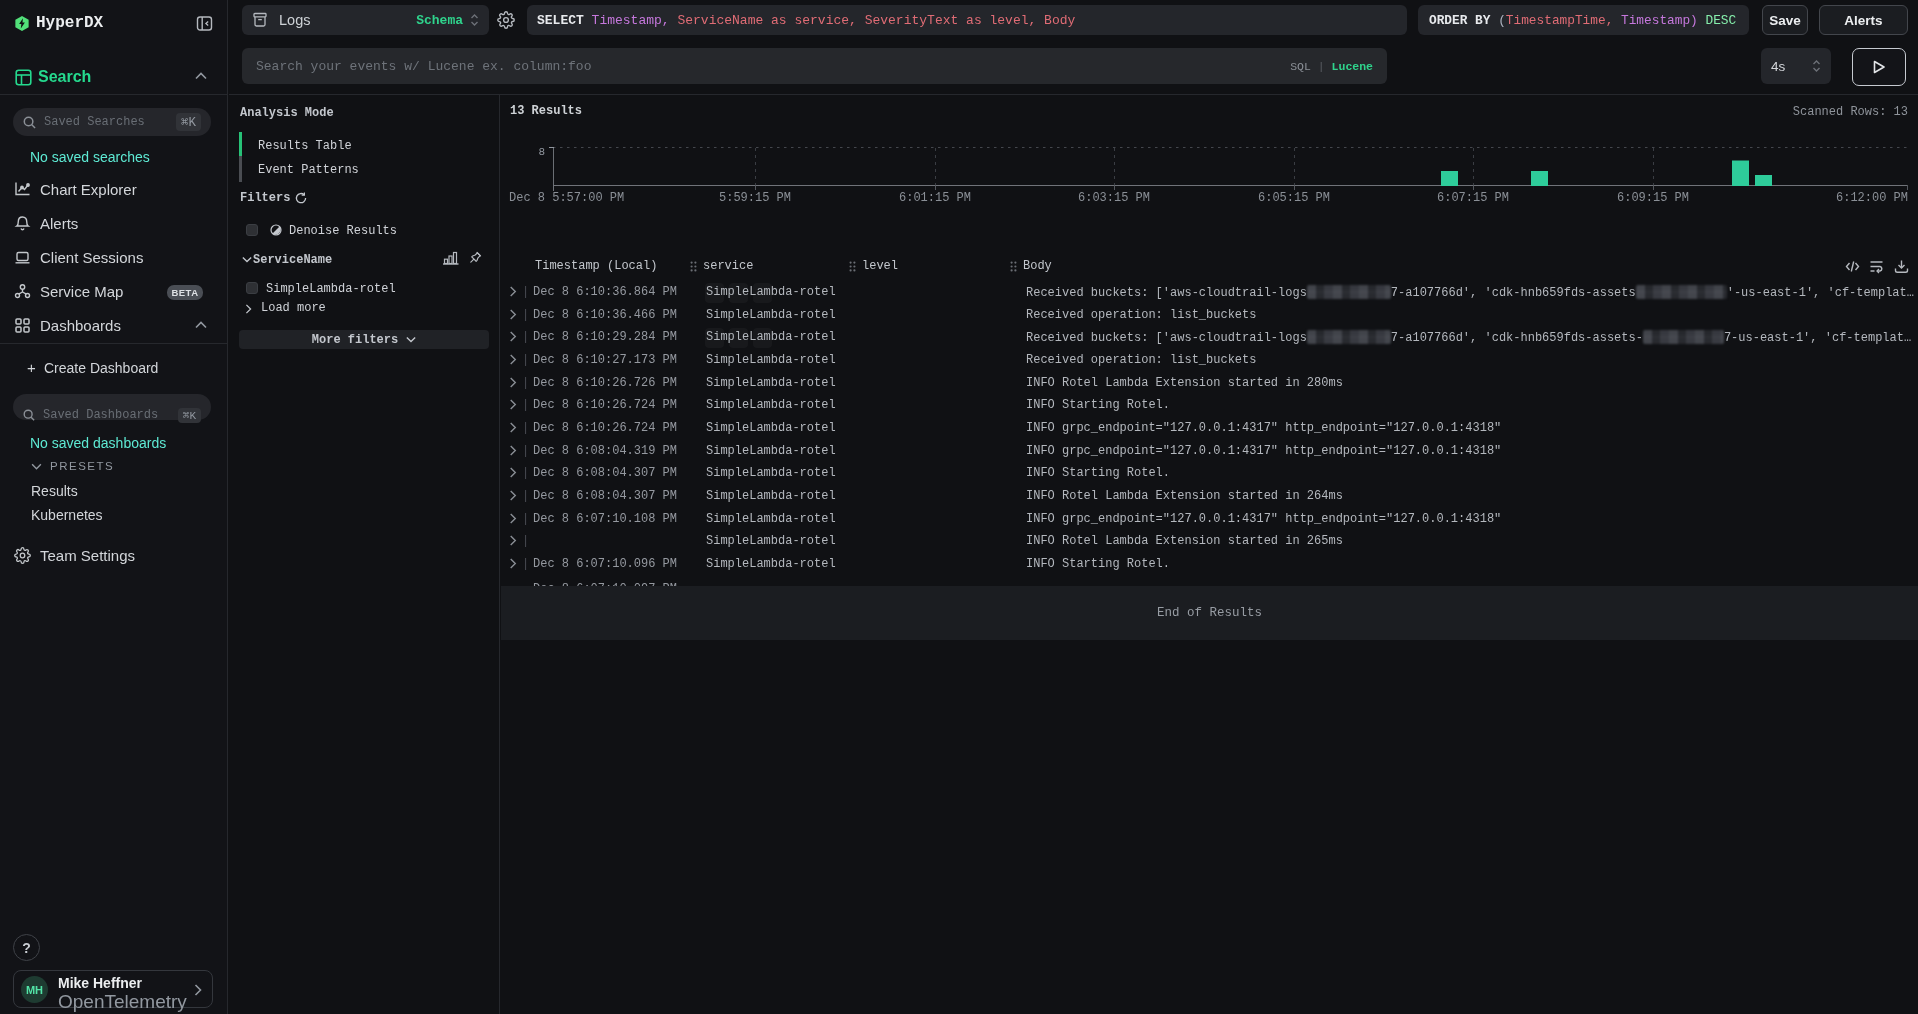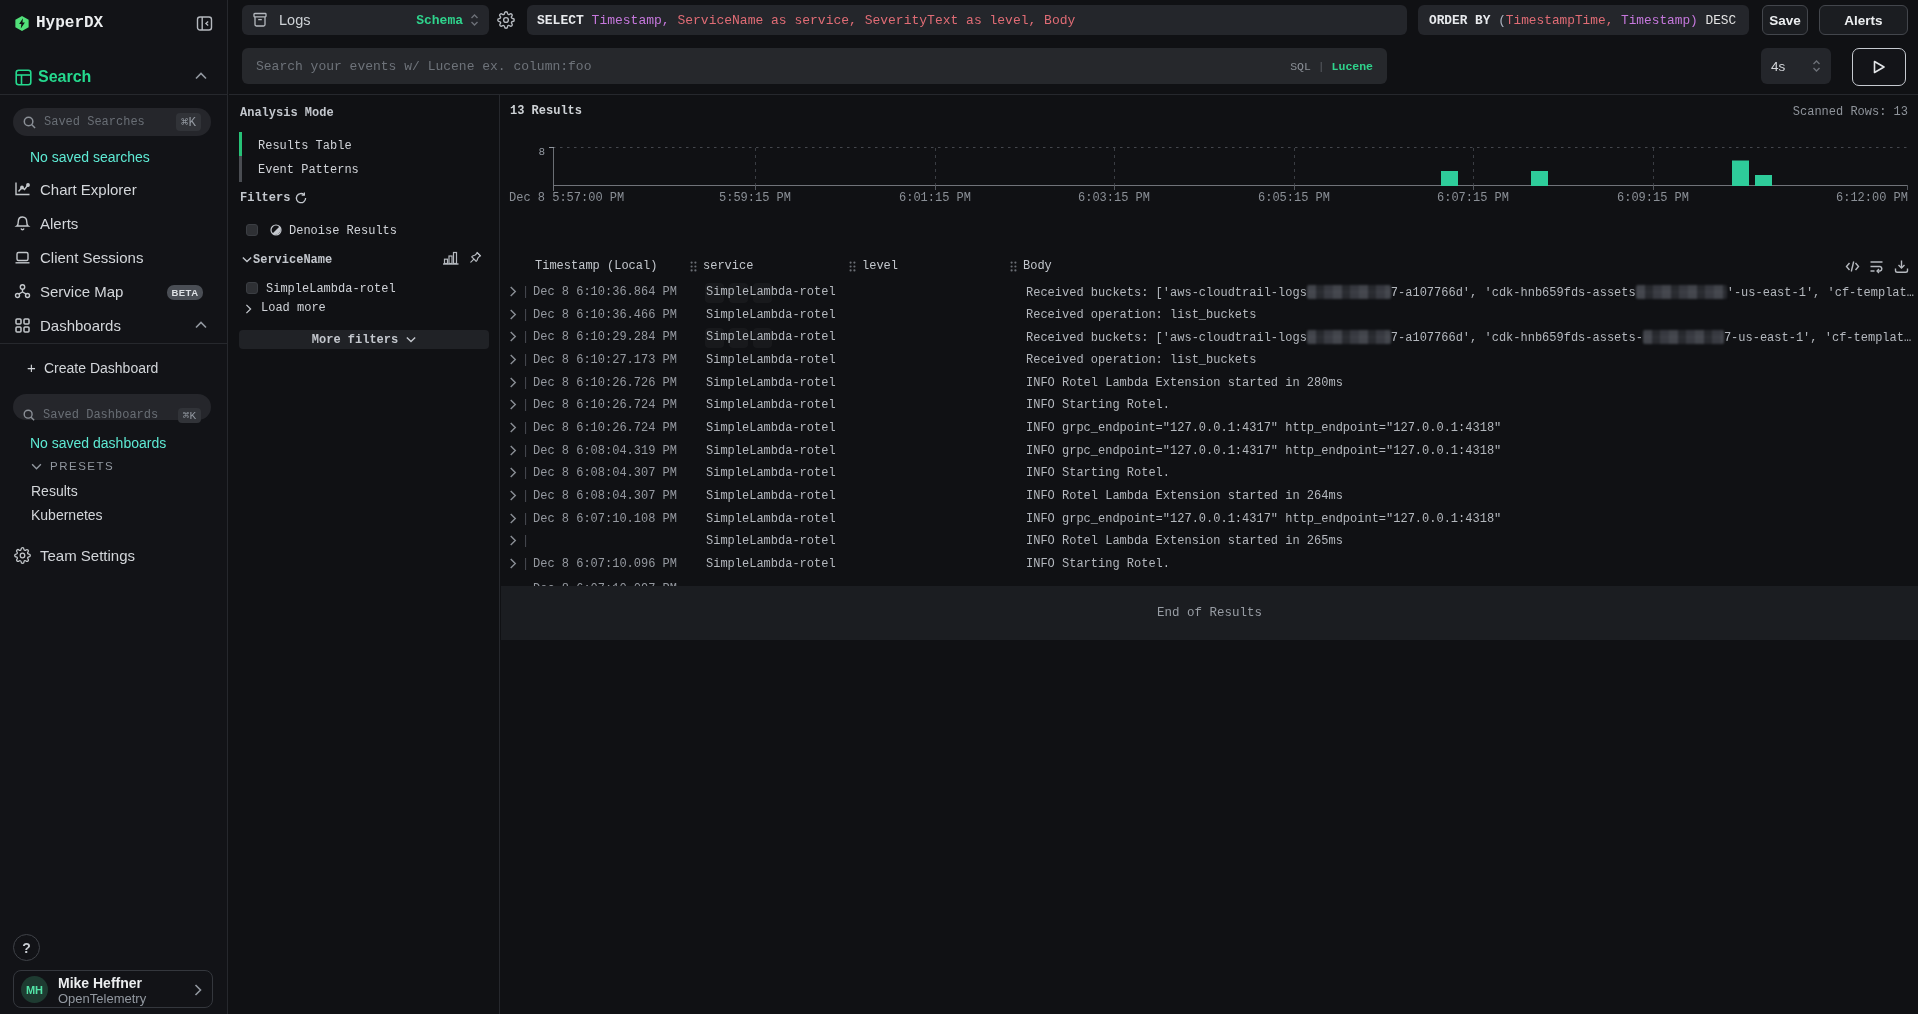--- a/index.html
+++ b/index.html
@@ -152,21 +152,21 @@
         <circle cx="12" cy="12" r="3.2"></circle>
         <path d="M19.4 15a1.65 1.65 0 0 0 .33 1.82l.06.06a2 2 0 1 1-2.83 2.83l-.06-.06a1.65 1.65 0 0 0-1.82-.33 1.65 1.65 0 0 0-1 1.51V21a2 2 0 1 1-4 0v-.09A1.65 1.65 0 0 0 9 19.4a1.65 1.65 0 0 0-1.82.33l-.06.06a2 2 0 1 1-2.83-2.83l.06-.06a1.65 1.65 0 0 0 .33-1.82 1.65 1.65 0 0 0-1.51-1H3a2 2 0 1 1 0-4h.09A1.65 1.65 0 0 0 4.6 9a1.65 1.65 0 0 0-.33-1.82l-.06-.06a2 2 0 1 1 2.83-2.83l.06.06a1.65 1.65 0 0 0 1.82.33H9a1.65 1.65 0 0 0 1-1.51V3a2 2 0 1 1 4 0v.09a1.65 1.65 0 0 0 1 1.51 1.65 1.65 0 0 0 1.82-.33l.06-.06a2 2 0 1 1 2.83 2.83l-.06.06a1.65 1.65 0 0 0-.33 1.82V9a1.65 1.65 0 0 0 1.51 1H21a2 2 0 1 1 0 4h-.09a1.65 1.65 0 0 0-1.51 1z"></path>
       </svg>
       Team Settings
     </div>
 
     <div class="abs" style="left:13px; top:934px; width:27px; height:27px; border:1px solid #3f4248; border-radius:50%; display:flex; align-items:center; justify-content:center; color:#c9cdd3; font-size:14px; font-weight:bold;">?</div>
     <div class="abs" style="left:13px; top:970px; width:200px; height:38px; border:1px solid #34373d; border-radius:8px;">
       <div class="abs" style="left:7px; top:5px; width:27px; height:27px; border-radius:50%; background:#1e3b31; display:flex; align-items:center; justify-content:center; color:#52e3a6; font-size:11px; font-weight:bold;">MH</div>
       <div class="abs" style="left:44px; top:4px; font-size:14px; font-weight:bold; color:#eceef0;">Mike Heffner</div>
-      <div class="abs" style="left:44px; top:20px; font-size:13px; color:#9298a0;">OpenTelemetry</div>
+      <div class="abs" style="left:44px; top:20px; font-size:19px; color:#9298a0;">OpenTelemetry</div>
       <svg class="abs" style="right:10px; top:13px;" width="8" height="12" viewBox="0 0 8 12" fill="none" stroke="#9298a0" stroke-width="1.6">
           <path d="M1.5 1 L6.5 6 L1.5 11"></path>
         </svg>
     </div>
   </div>
 
   <div id="topbar">
 
     <div class="box" style="left:13px; top:5px; width:247px; height:30px; padding:0 10px;">
       <svg width="16" height="16" viewBox="0 0 16 16" fill="none" stroke="#b5b9bf" stroke-width="1.3">
@@ -188,21 +188,21 @@
     <div class="box mono" style="left:298px; top:5px; width:880px; height:30px; padding:0 10px; font-size:13px;">
       <span style="color:#e8eaed; font-weight:bold;">SELECT&nbsp;</span>
         <span style="color:#c678dd;">Timestamp,&nbsp;</span>
         <span style="color:#e06c75;">ServiceName as service, SeverityText as level, Body</span>
     </div>
     <div class="box mono" style="left:1189px; top:5px; width:331px; height:30px; padding:0 11px; font-size:12.8px; white-space:nowrap;">
       <span style="color:#e8eaed; font-weight:bold;">ORDER BY&nbsp;</span>
         <span style="color:#abb2bf;">(</span>
         <span style="color:#e06c75;">TimestampTime,</span>
         <span style="color:#c678dd;">&nbsp;Timestamp)</span>
-        <span style="color:#e5e5e5;">&nbsp;DESC</span>
+        <span style="color:#86efac;">&nbsp;DESC</span>
     </div>
     <div class="btn" style="left:1533px; top:5px; width:46px; height:30px;">Save</div>
     <div class="btn" style="left:1590px; top:5px; width:89px; height:30px;">Alerts</div>
 
     <div class="box mono" style="left:13px; top:48px; width:1145px; height:36px; padding:16px 14px; background:#26282c; font-size:13px; color:#6e737a;">
       Search your events w/ Lucene ex. column:foo
       <span style="margin-left:auto; font-size:11.5px; color:#8b9097;">SQL&nbsp;</span><span style="font-size:11.5px; color:#5a5e64;">|</span><span style="font-size:11.5px; font-weight:bold; color:#2fd38c;">&nbsp;Lucene</span>
     </div>
     <div class="box" style="left:1532px; top:48px; width:70px; height:36px; padding:0 10px;">
       <span style="font-size:13.5px; color:#d3d6da;">4s</span>

